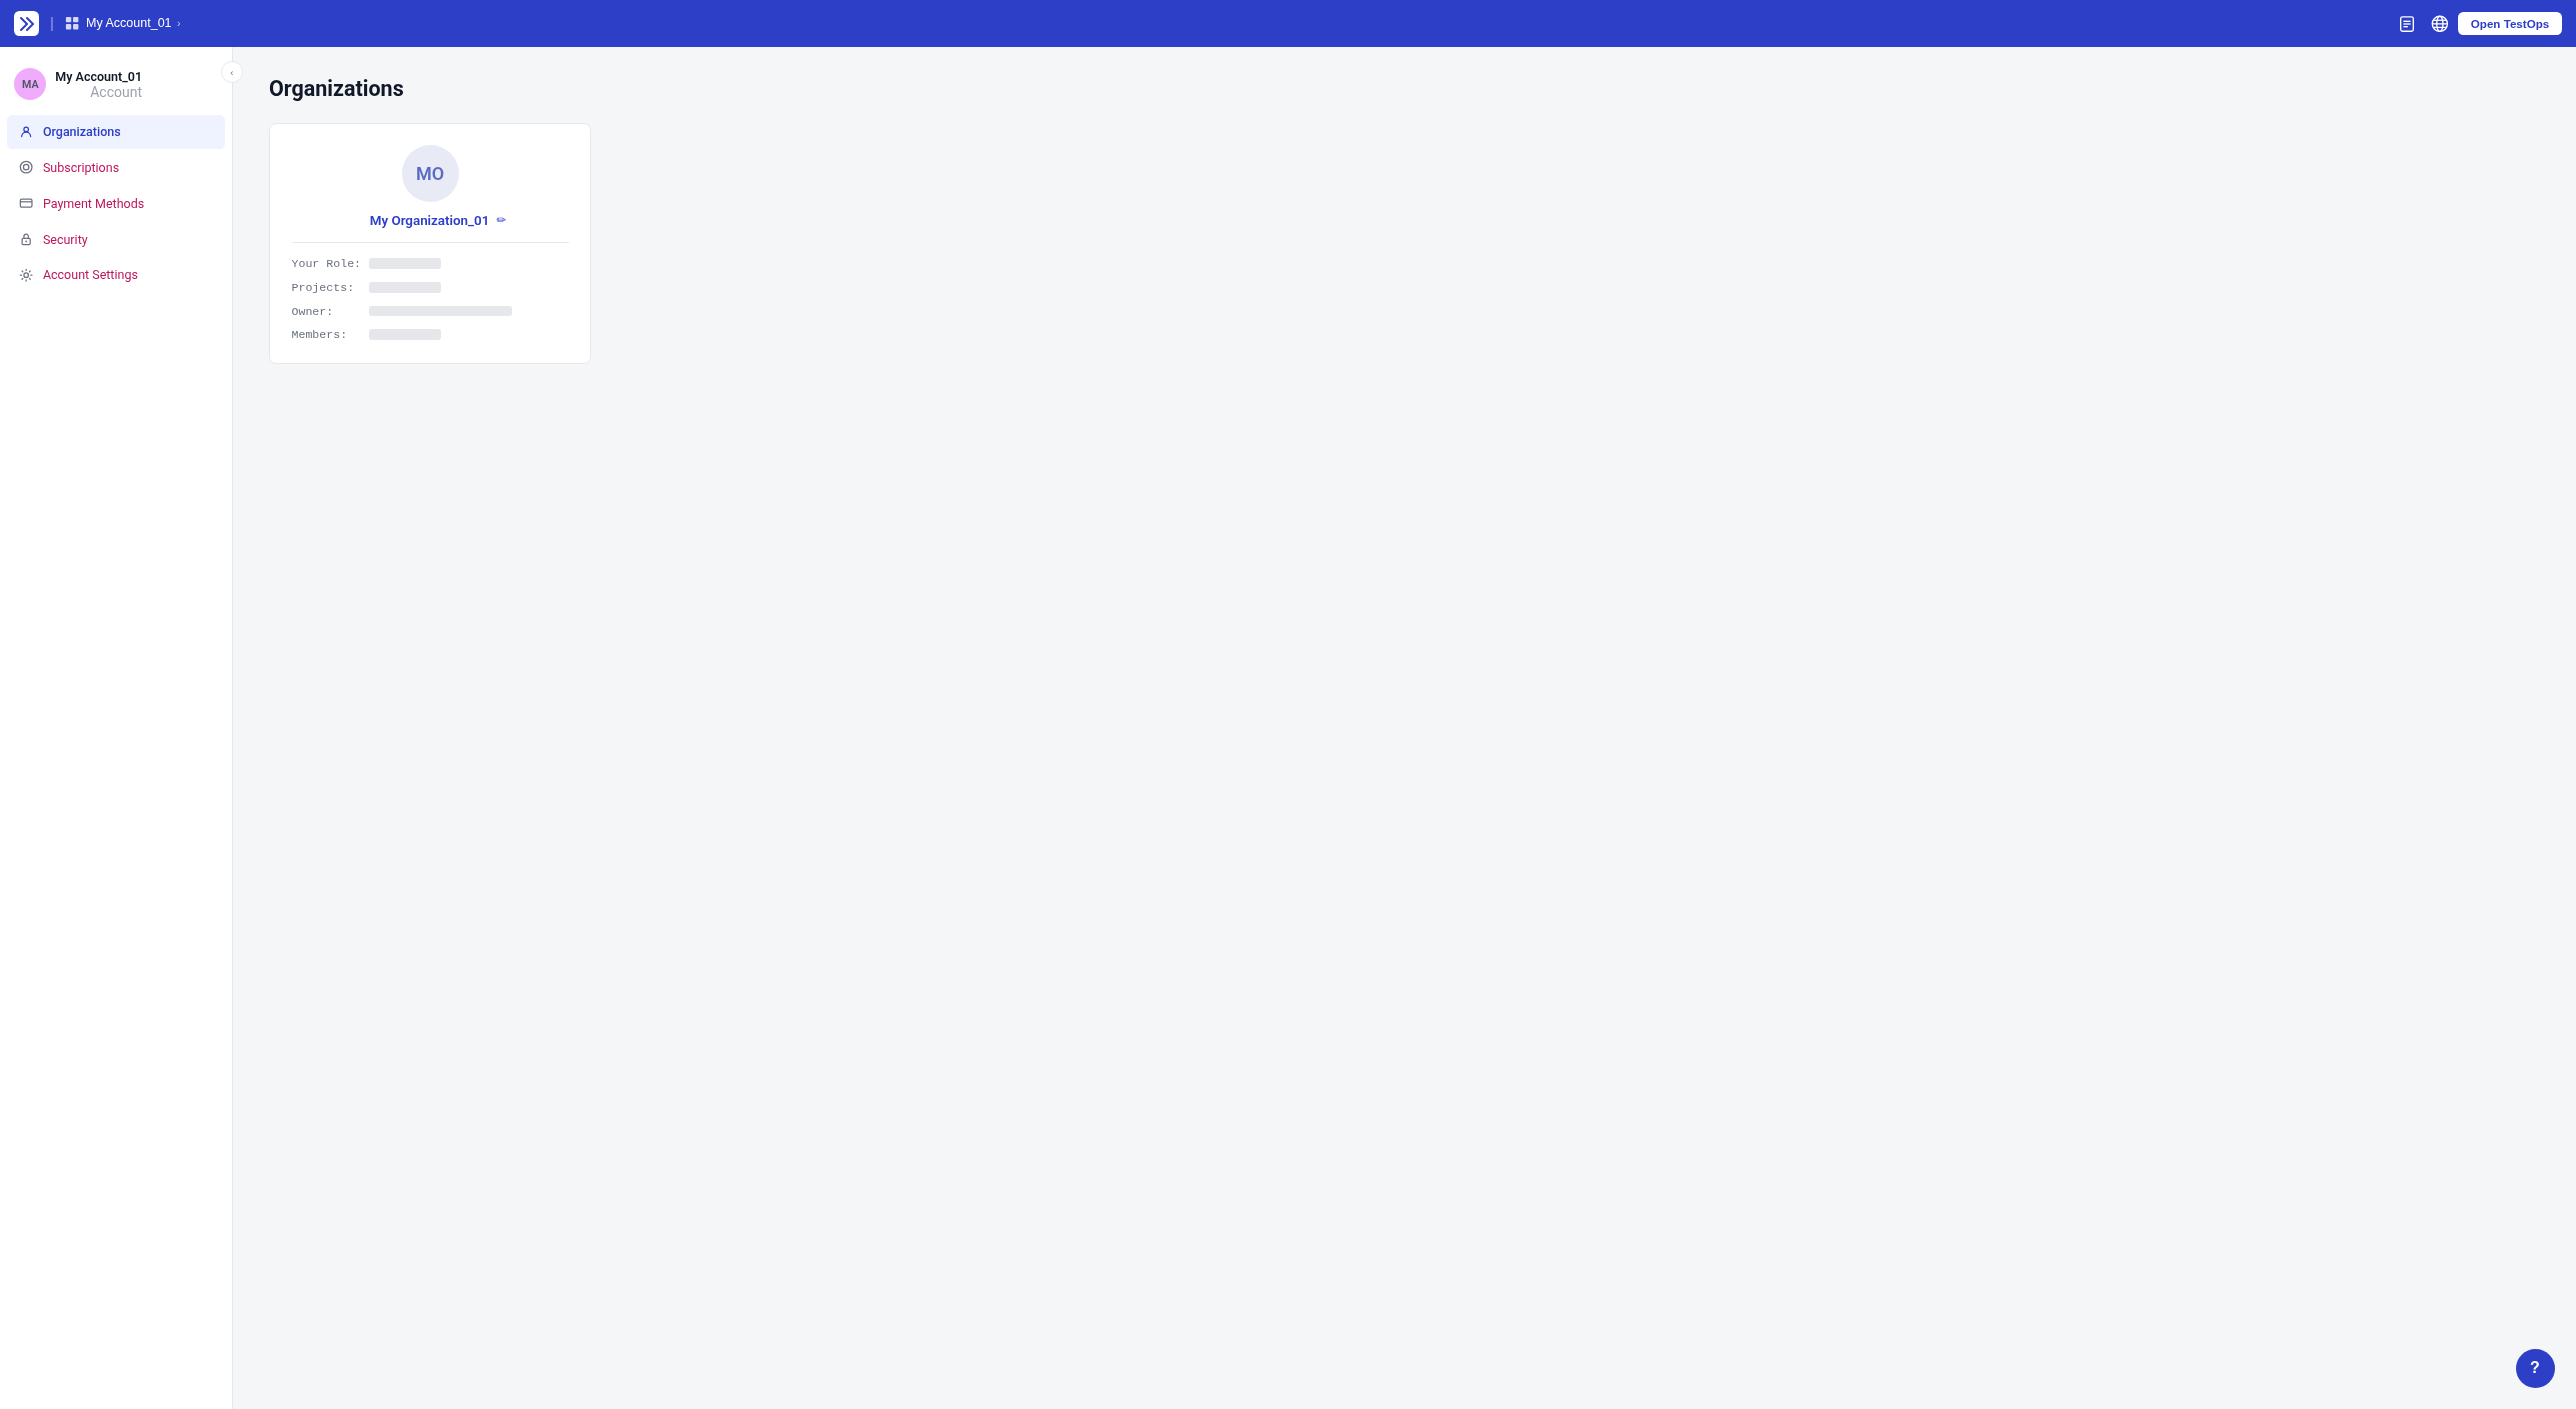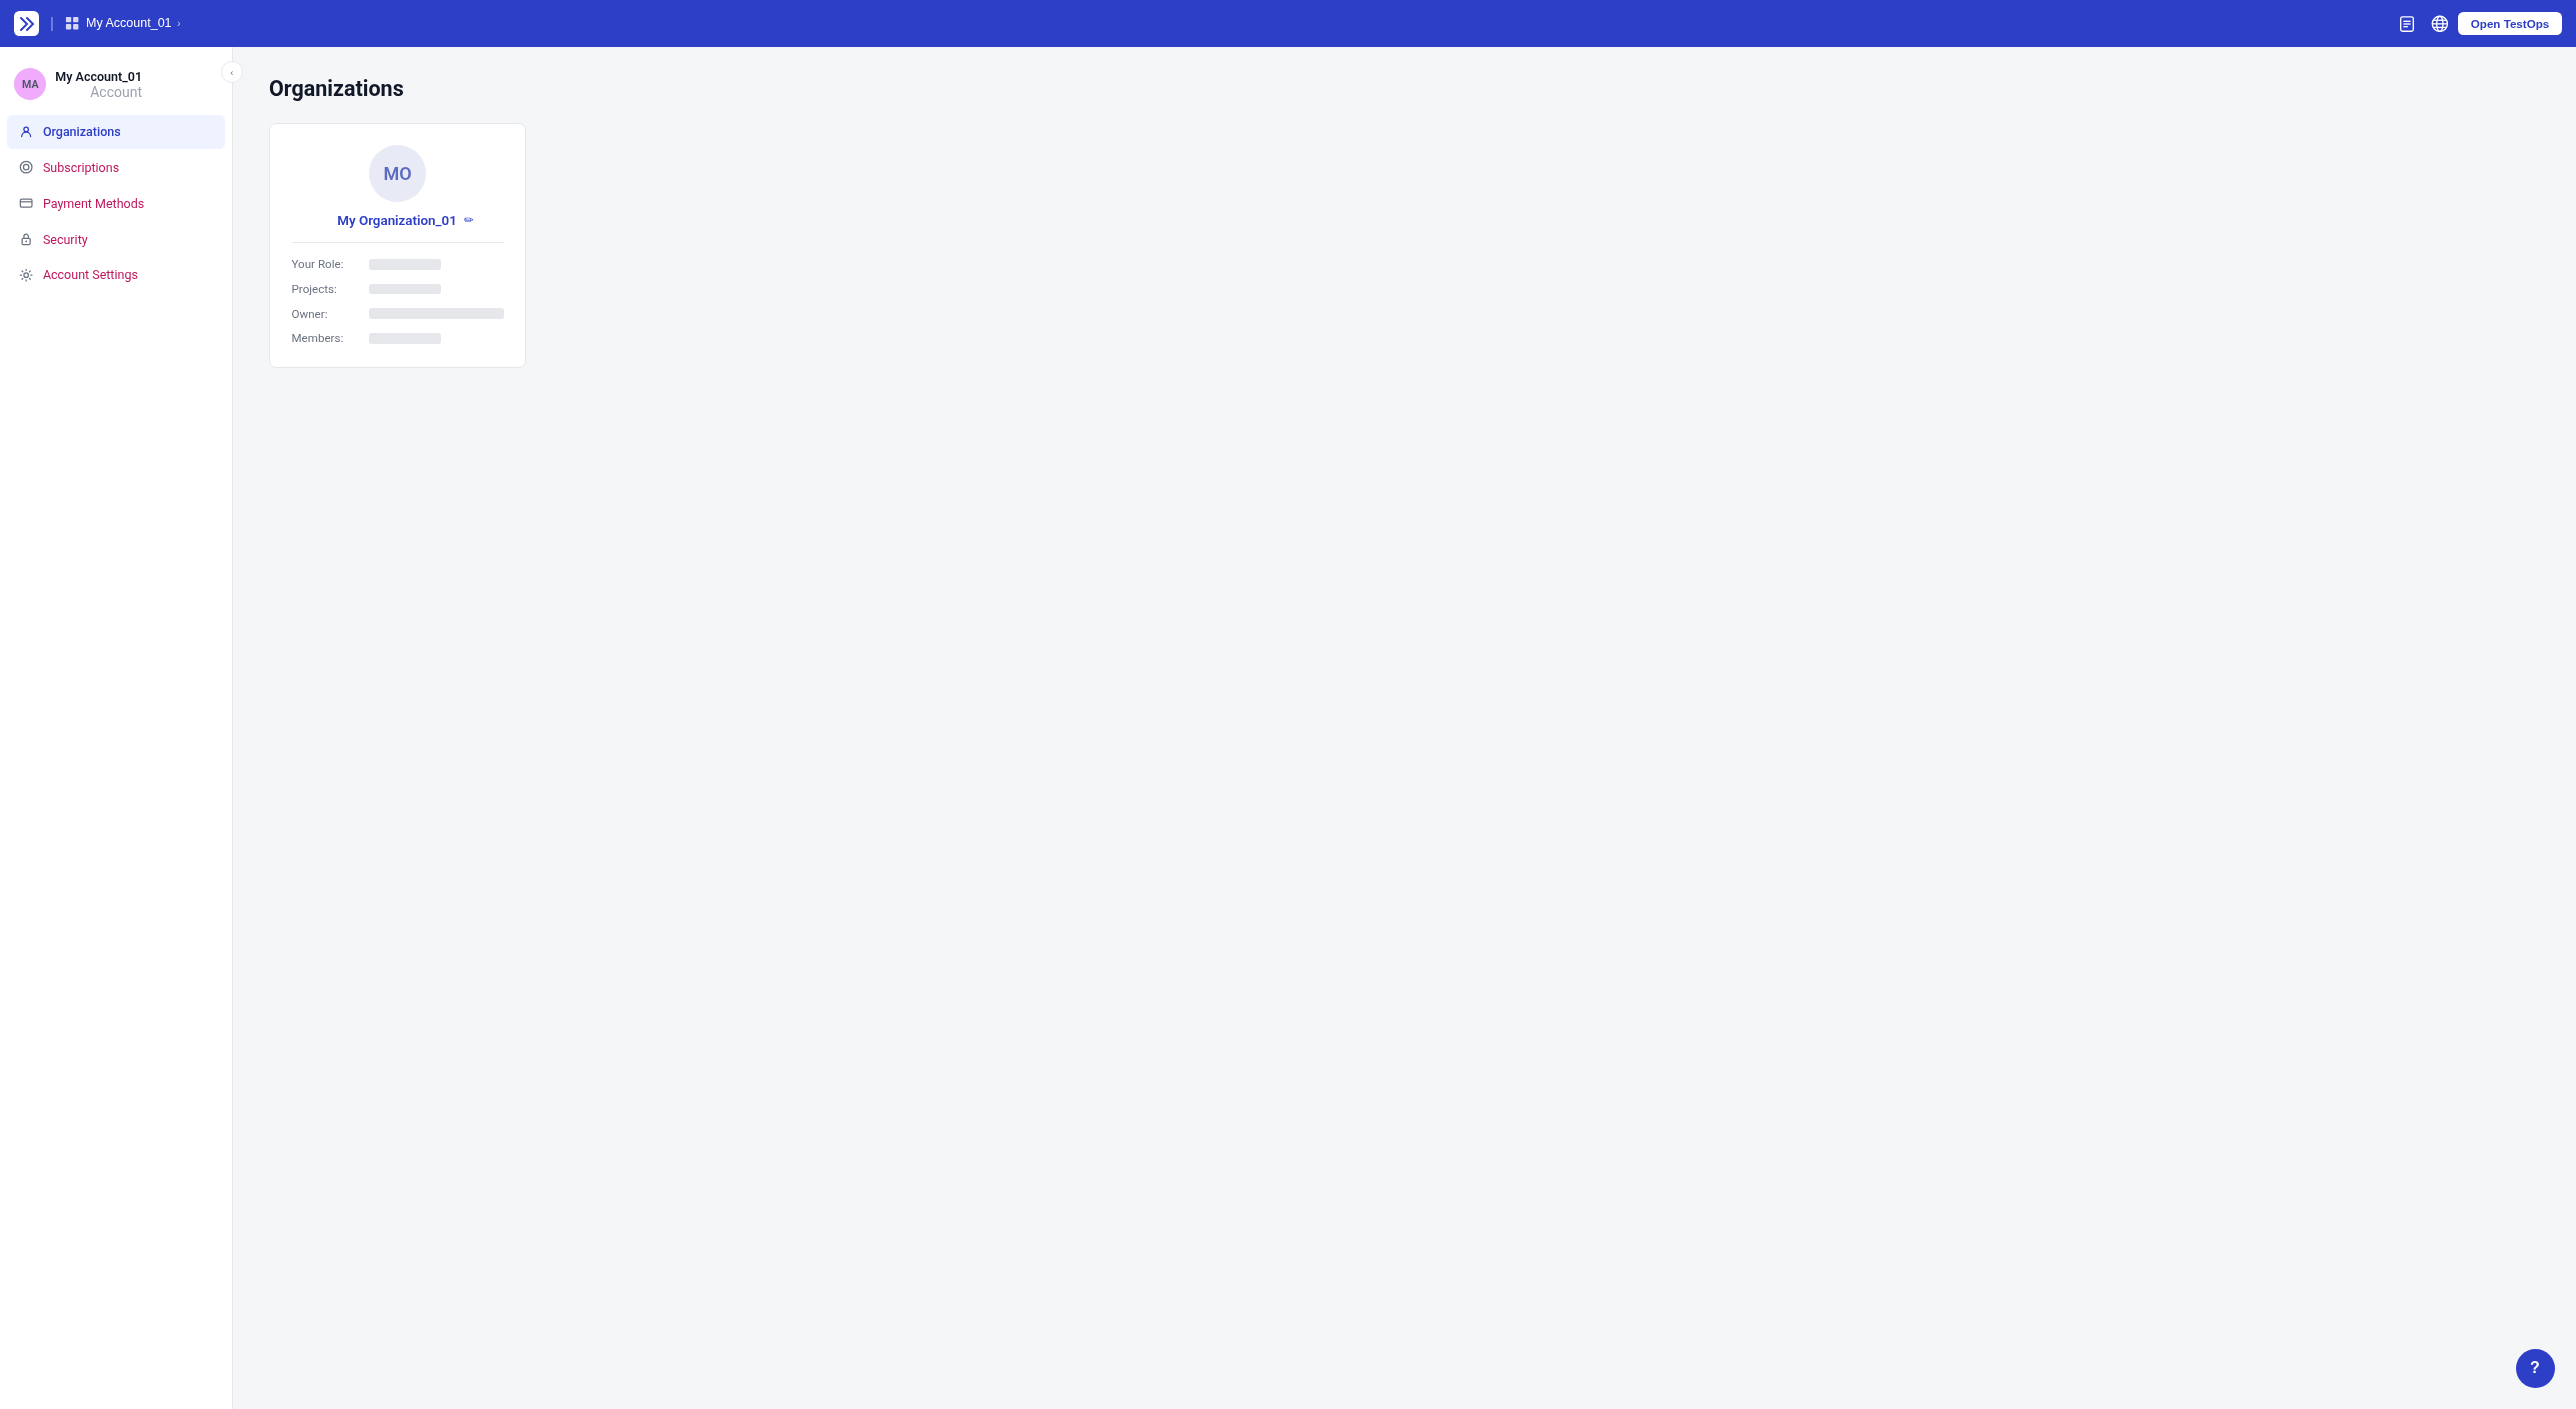--- a/index.html
+++ b/index.html
@@ -190,21 +190,21 @@
       font-weight: 700;
       color: #111827;
       margin-bottom: 21.5px;
     }
 
     
     .org-card {
       background: white;
       border-radius: 7.2px;
       border: 0.9px solid #e5e7eb;
-      width: 257px;
+      width: 322px;
       padding: 21.5px;
       display: flex;
       flex-direction: column;
       align-items: center;
     }
     .org-avatar {
       width: 57px;
       height: 57px;
       background: #e8eaf6;
       border-radius: 50%;
@@ -246,20 +246,21 @@
     .org-details {
       width: 100%;
       display: flex;
       flex-direction: column;
       gap: 10.7px;
     }
     .org-detail-row {
       display: flex;
       align-items: center;
       gap: 5px;
+      font-family: Liberation Mono, monospace;
     }
     .org-detail-label {
       font-size: 11.6px;
       color: #6b7280;
       width: 72px;
       flex-shrink: 0;
     }
     .org-detail-value-placeholder {
       height: 10.7px;
       background: #e5e7eb;

